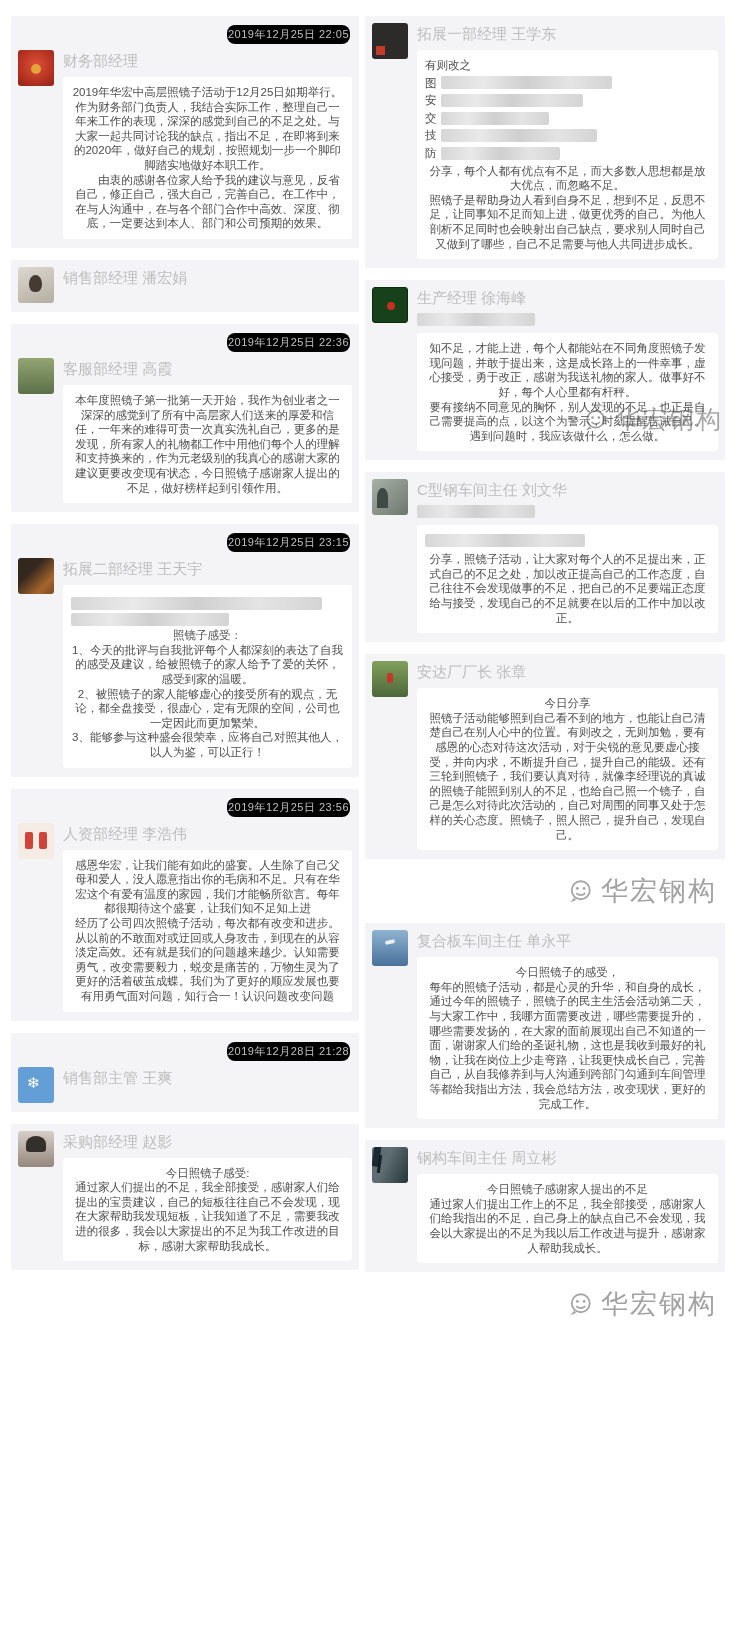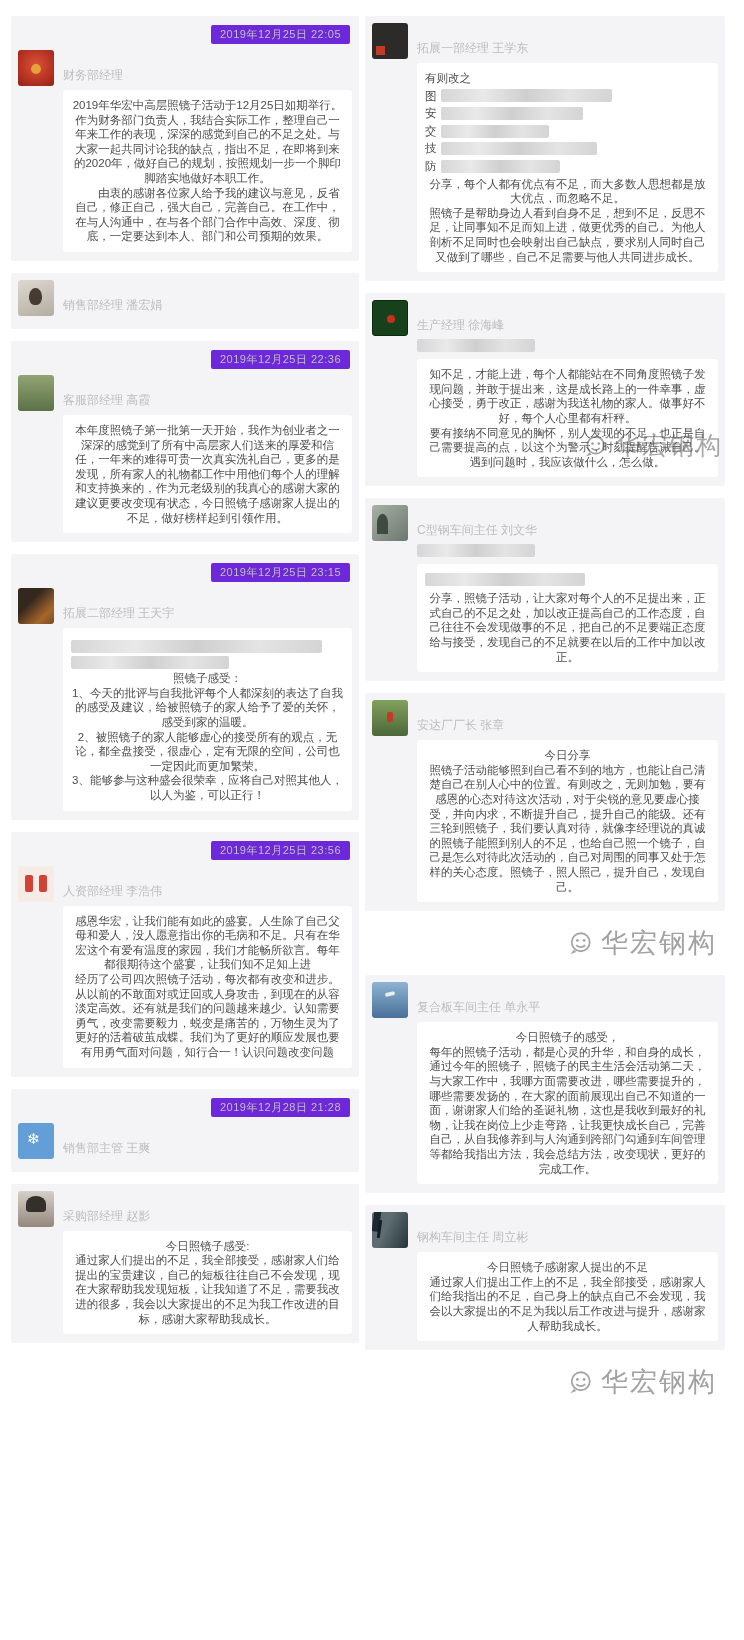--- a/index.html
+++ b/index.html
@@ -12,25 +12,25 @@
 
   
   .cols{display:flex;gap:6px;padding:0 11px;margin-top:16px;align-items:flex-start;}
   .col{display:flex;flex-direction:column;min-width:0;}
   .col.left{width:348px;}
   .col.right{width:360px;}
 
   
   .card{background:#f4f4f6;border-radius:2px;padding:7px 7px 9px;margin-bottom:12px;position:relative;}
   .ts-row{text-align:right;padding:1px 2px 6px;}
-  .ts{display:inline-block;background:#6d28d9;color:#c0c0c0;font-size:11px;padding:2px 9px;border-radius:2px;letter-spacing:.5px;}
+  .ts{display:inline-block;background:#000000;color:#c0c0c0;font-size:11px;padding:2px 1px;border-radius:8px;letter-spacing:.5px;}
   .row{display:flex;}
   .avatar{width:36px;height:36px;border-radius:3px;margin-right:9px;flex-shrink:0;position:relative;overflow:hidden;}
   .content{flex:1;min-width:0;}
-  .name{color:#bdbdbd;font-size:12px;margin:17px 0 6px;white-space:nowrap;overflow:hidden;}
+  .name{color:#bdbdbd;font-size:15px;margin:2px 0 6px;white-space:nowrap;overflow:hidden;}
   .bubble{background:#ffffff;border-radius:3px;padding:8px;color:#4d4d4d;font-size:11.5px;line-height:1.27;}
   .btext{white-space:pre-line;text-align:center;}
   .intro{margin-bottom:2px;}
 
   
   .blurbar{display:inline-block;height:13px;border-radius:2px;vertical-align:middle;
     background:linear-gradient(90deg,#d6d6d6,#e9e9e9 25%,#cfcfcf 50%,#e4e4e4 75%,#d4d4d4);}
   .redline{display:flex;align-items:center;gap:4px;margin:3px 0;}
   .w60{width:60%;} .w50{width:50%;} .w38{width:38%;} .w55{width:55%;} .w42{width:42%;}
   .w92{width:92%;} .w58{width:58%;}

